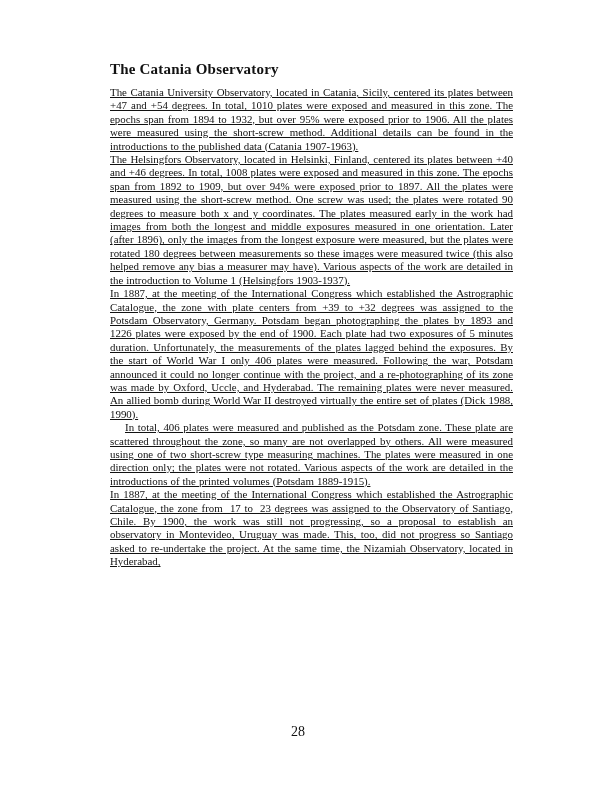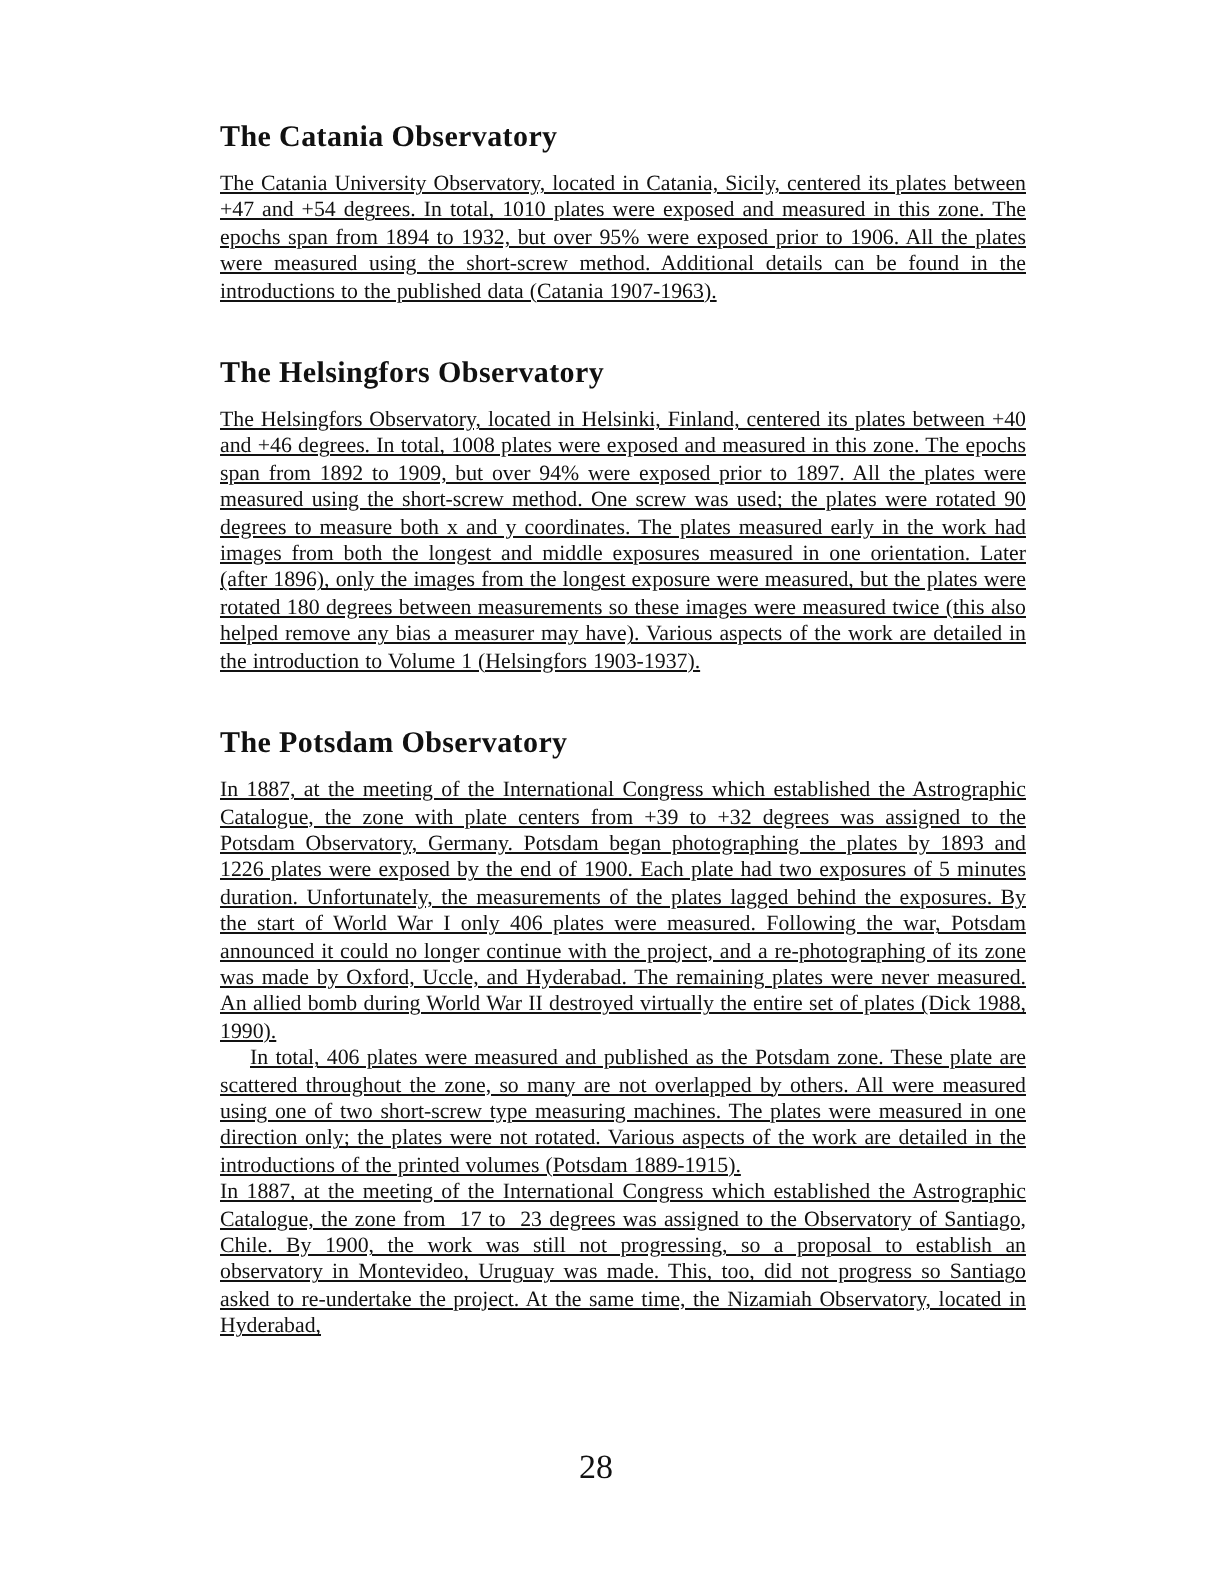--- a/index.html
+++ b/index.html
@@ -42,42 +42,40 @@
   }
   .para.indent {
     text-indent: 15px;
   }
   .page-number {
     position: absolute;
     top: 724px;
     left: 0;
     width: 596px;
     text-align: center;
-    font-size: 17px;
+    font-size: 14px;
     color: #111111;
   }
 </style>
 </head>
 <body>
 
 <div class="sheet">
   <div class="content">
 
     <section>
       <h2 class="section-heading">The Catania Observatory</h2>
       <p class="para">The Catania University Observatory, located in Catania, Sicily, centered its plates between +47 and +54 degrees. In total, 1010 plates were exposed and measured in this zone. The epochs span from 1894 to 1932, but over 95% were exposed prior to 1906. All the plates were measured using the short-screw method. Additional details can be found in the introductions to the published data (Catania 1907-1963).</p>
     </section>
 
     <section>
-      <h2 class="section-heading">The Helsingfors Observatory</h2>
       <p class="para">The Helsingfors Observatory, located in Helsinki, Finland, centered its plates between +40 and +46 degrees. In total, 1008 plates were exposed and measured in this zone. The epochs span from 1892 to 1909, but over 94% were exposed prior to 1897. All the plates were measured using the short-screw method. One screw was used; the plates were rotated 90 degrees to measure both x and y coordinates. The plates measured early in the work had images from both the longest and middle exposures measured in one orientation. Later (after 1896), only the images from the longest exposure were measured, but the plates were rotated 180 degrees between measurements so these images were measured twice (this also helped remove any bias a measurer may have). Various aspects of the work are detailed in the introduction to Volume 1 (Helsingfors 1903-1937).</p>
     </section>
 
     <section>
-      <h2 class="section-heading">The Potsdam Observatory</h2>
       <p class="para">In 1887, at the meeting of the International Congress which established the Astrographic Catalogue, the zone with plate centers from +39 to +32 degrees was assigned to the Potsdam Observatory, Germany. Potsdam began photographing the plates by 1893 and 1226 plates were exposed by the end of 1900. Each plate had two exposures of 5 minutes duration. Unfortunately, the measurements of the plates lagged behind the exposures. By the start of World War I only 406 plates were measured. Following the war, Potsdam announced it could no longer continue with the project, and a re-photographing of its zone was made by Oxford, Uccle, and Hyderabad. The remaining plates were never measured. An allied bomb during World War II destroyed virtually the entire set of plates (Dick 1988, 1990).</p>
       <p class="para indent">In total, 406 plates were measured and published as the Potsdam zone. These plate are scattered throughout the zone, so many are not overlapped by others. All were measured using one of two short-screw type measuring machines. The plates were measured in one direction only; the plates were not rotated. Various aspects of the work are detailed in the introductions of the printed volumes (Potsdam 1889-1915).</p>
     </section>
 
     <section>
       <p class="para">In 1887, at the meeting of the International Congress which established the Astrographic Catalogue, the zone from &nbsp;17 to &nbsp;23 degrees was assigned to the Observatory of Santiago, Chile. By 1900, the work was still not progressing, so a proposal to establish an observatory in Montevideo, Uruguay was made. This, too, did not progress so Santiago asked to re-undertake the project. At the same time, the Nizamiah Observatory, located in Hyderabad,</p>
     </section>
 
   </div>
 

